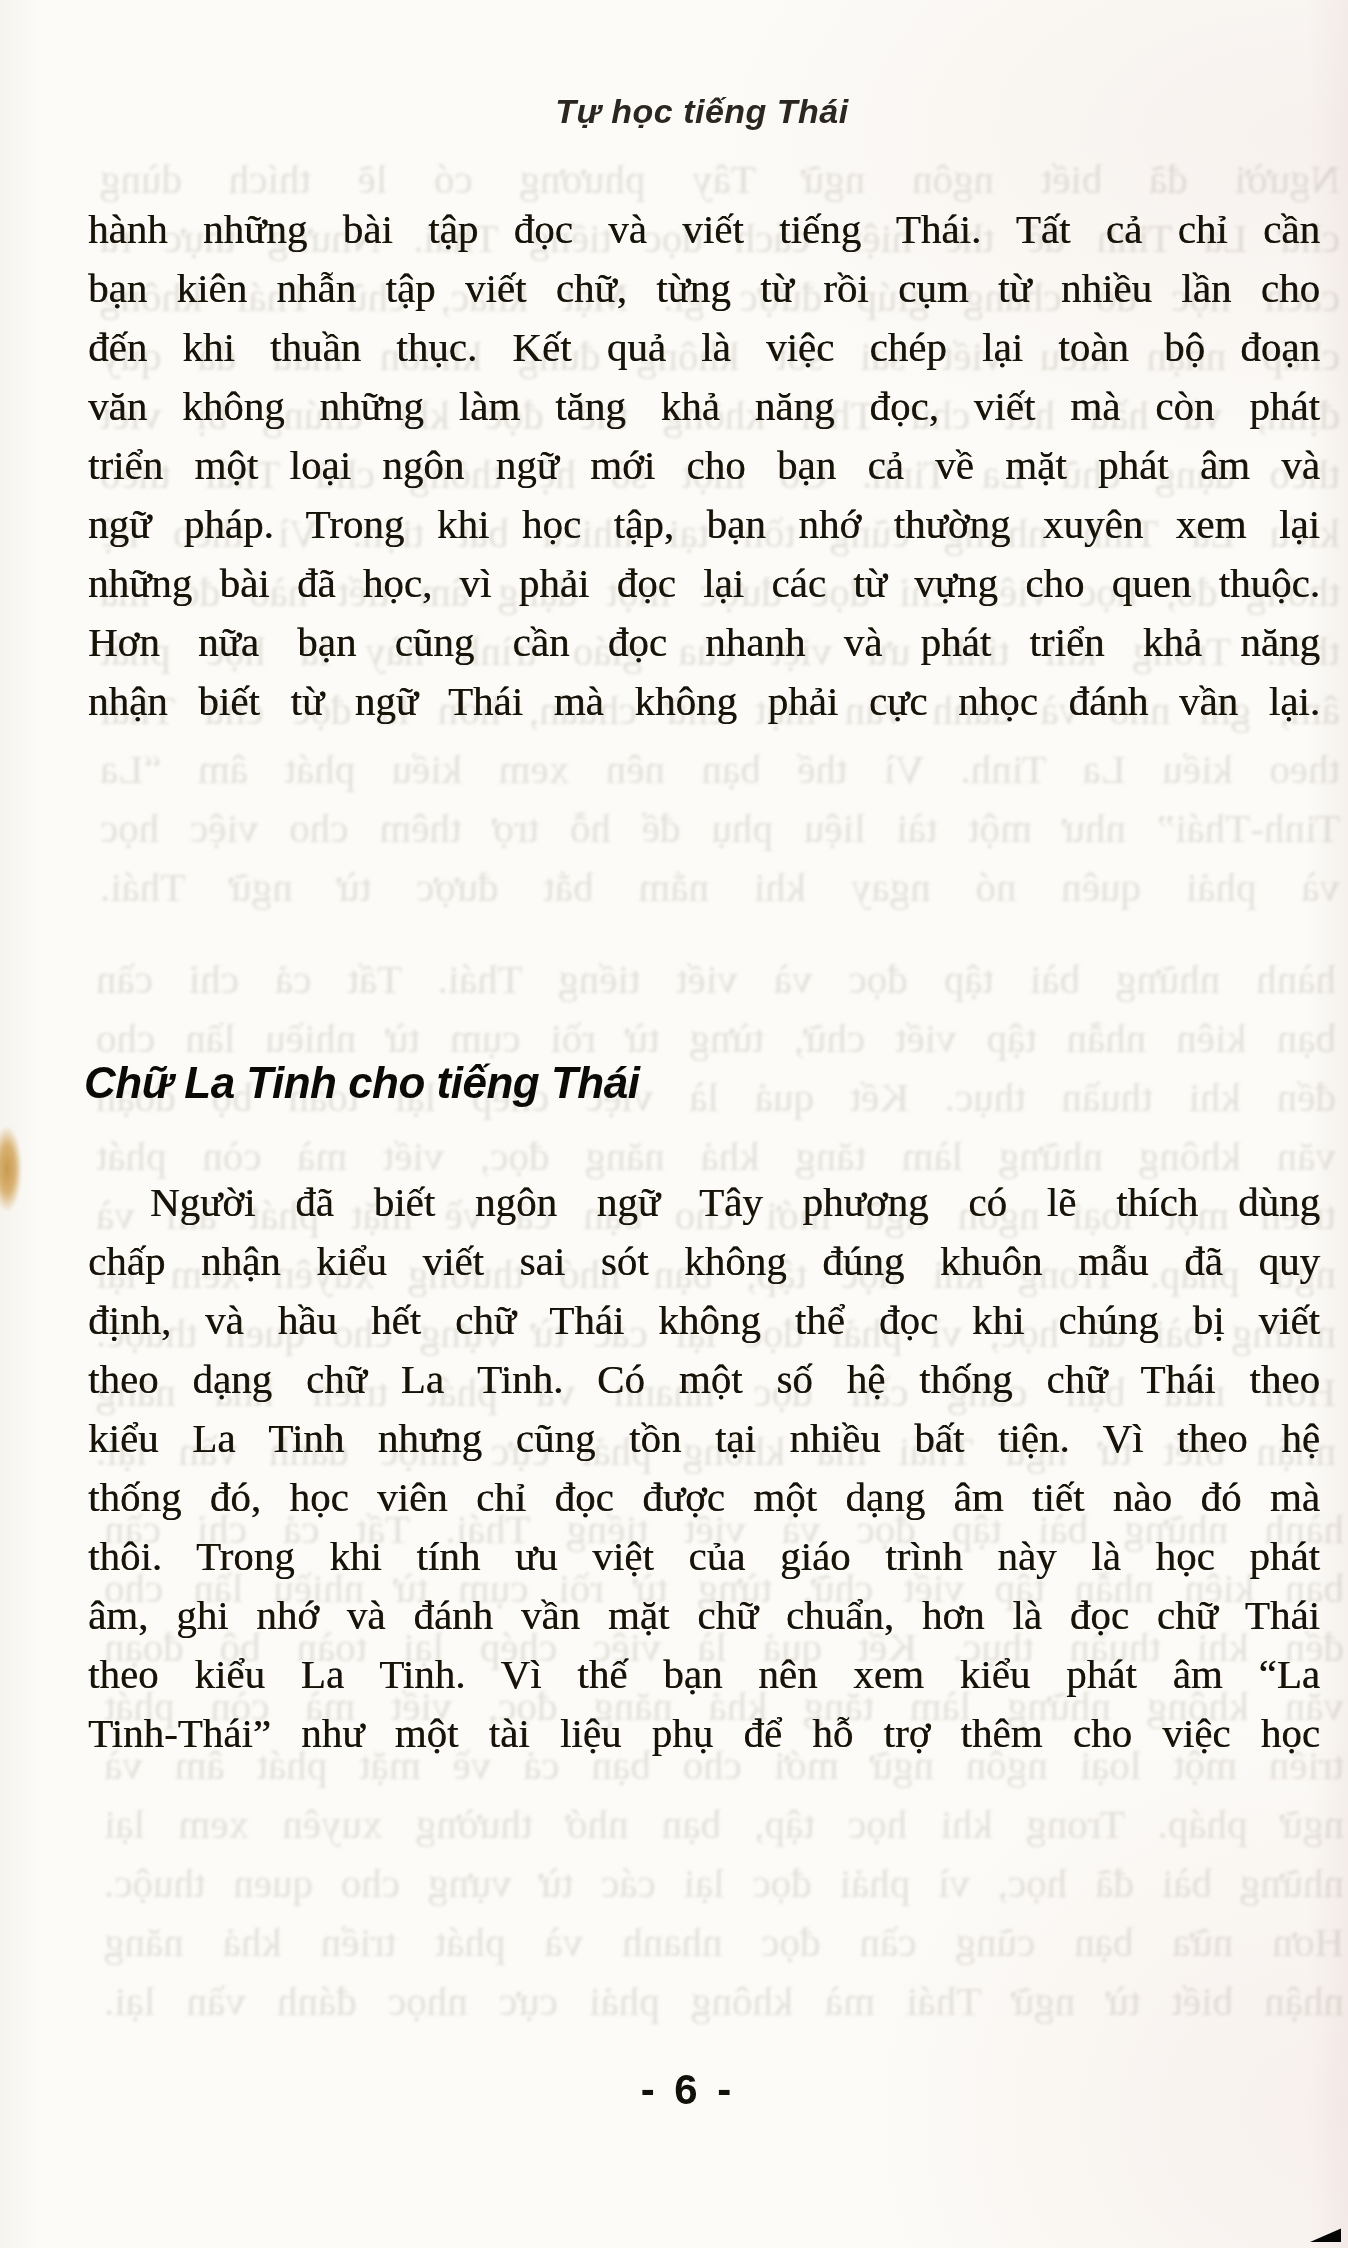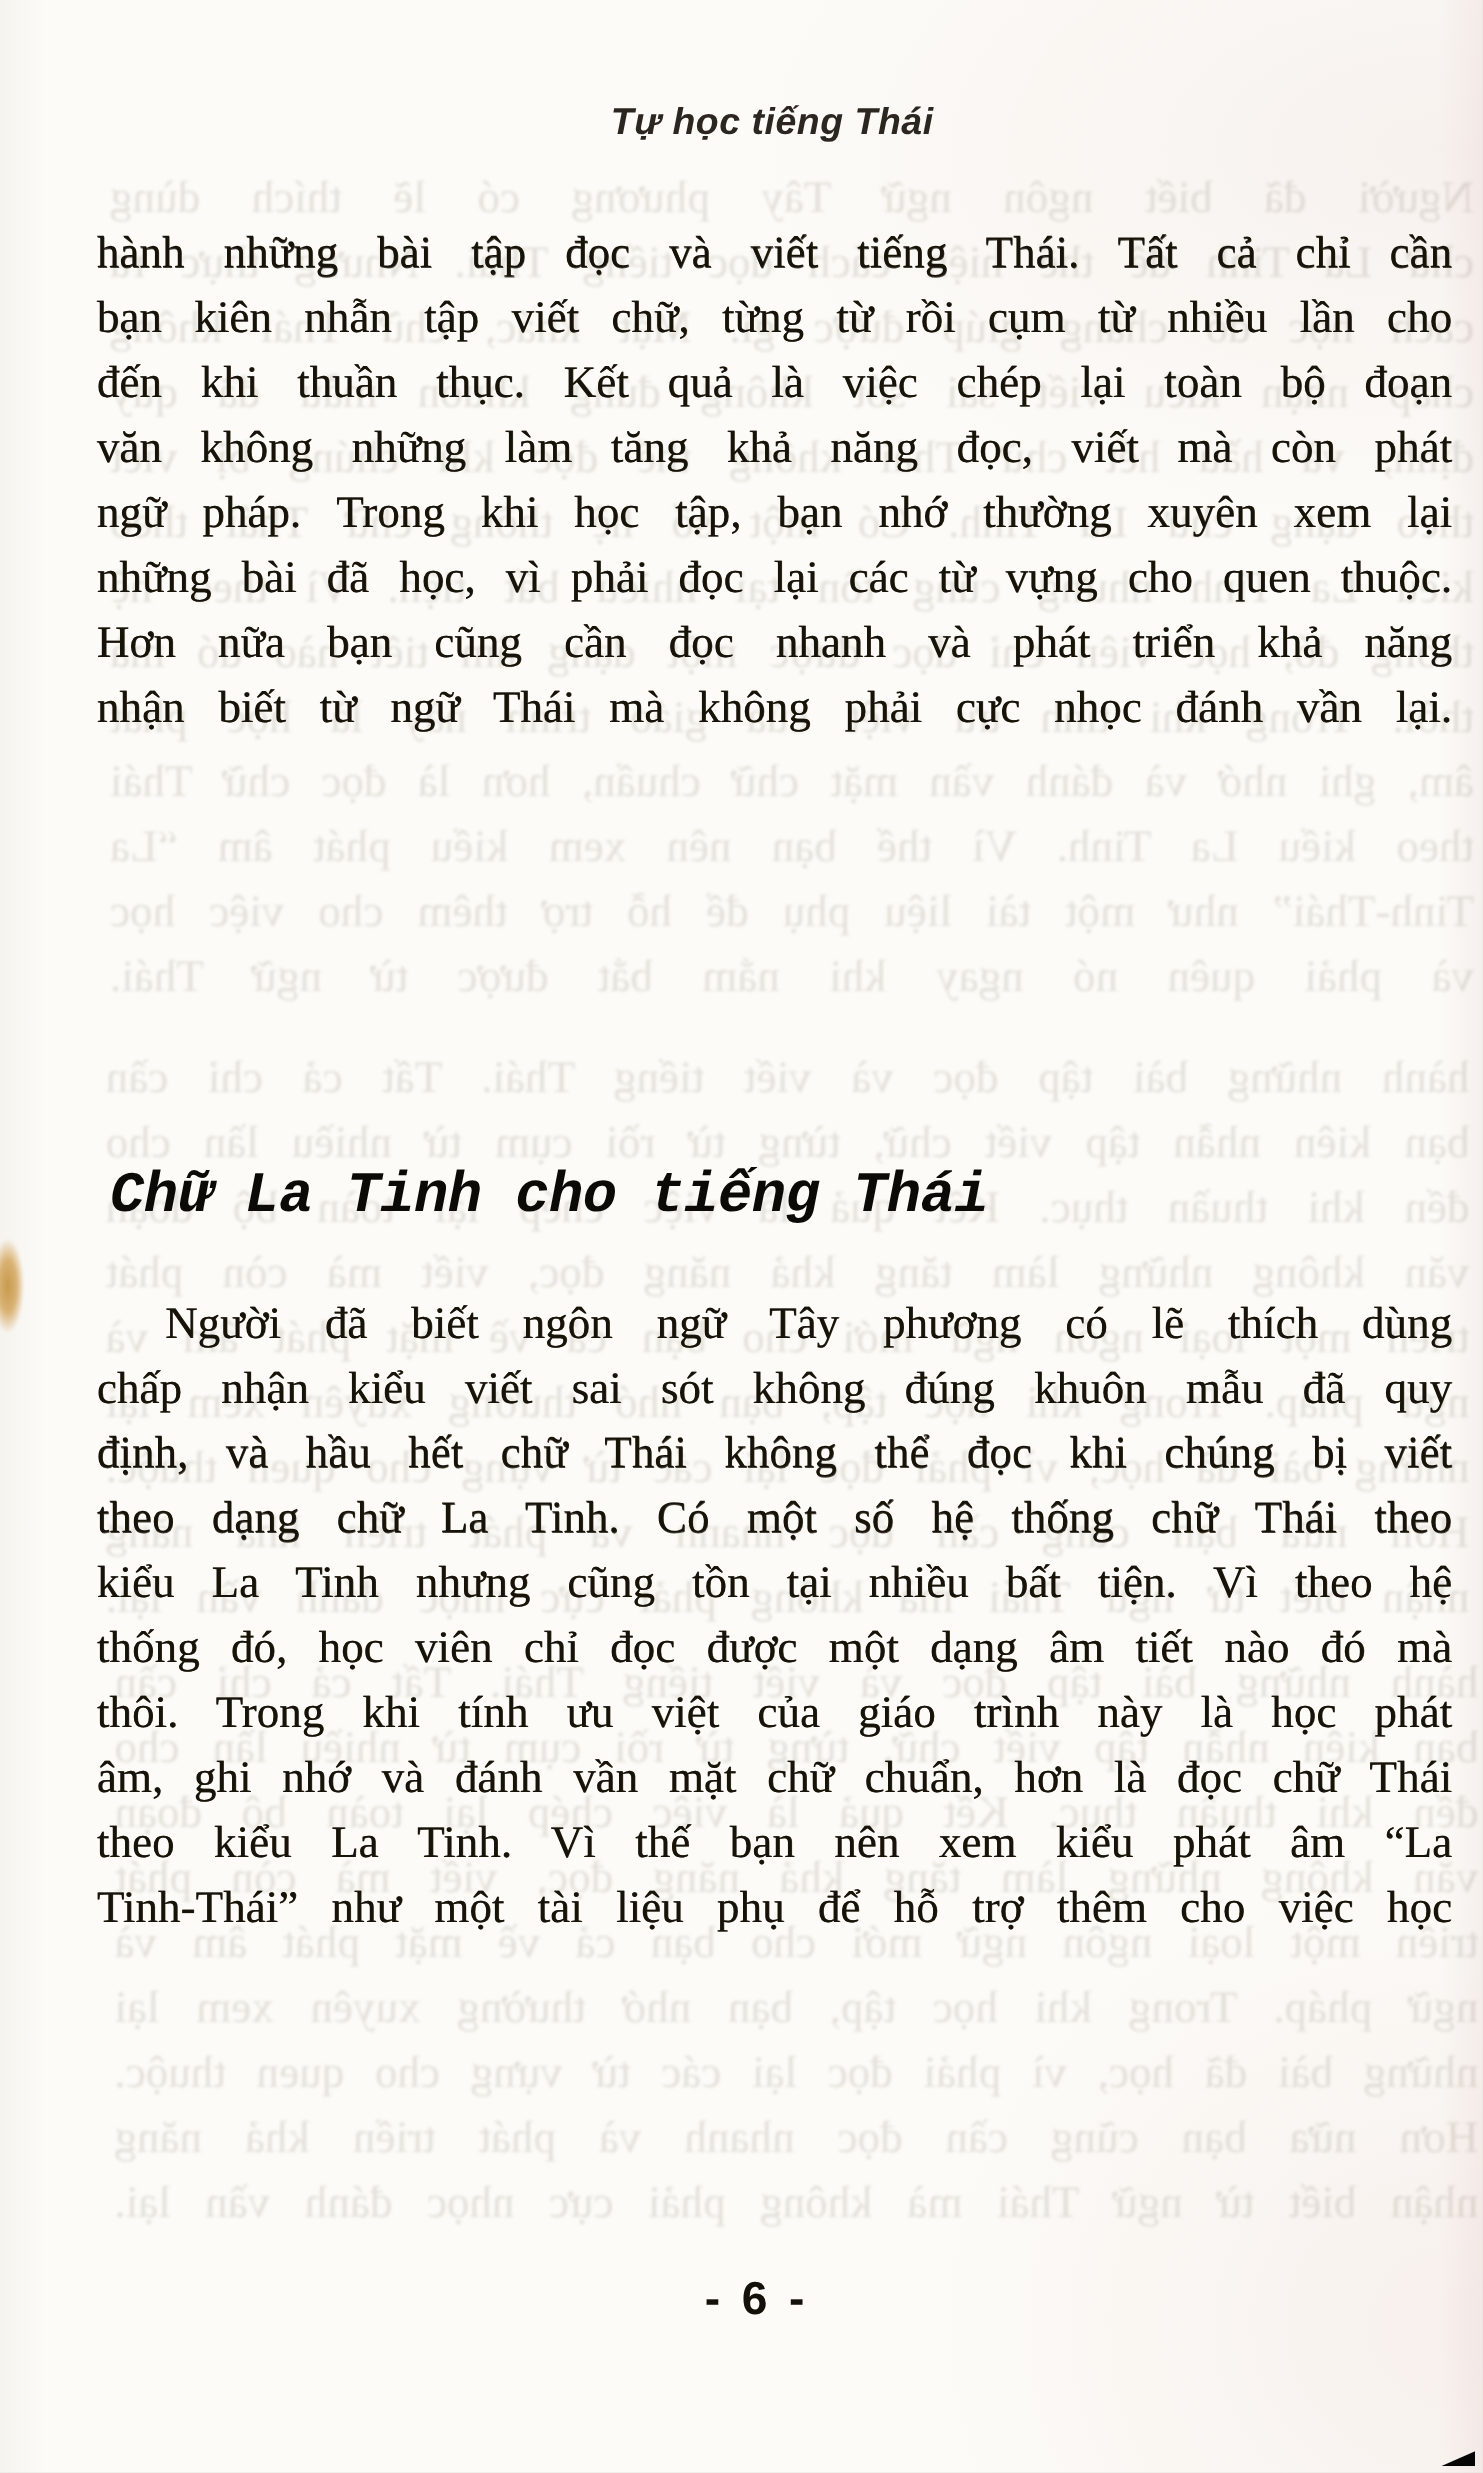--- a/index.html
+++ b/index.html
@@ -34,24 +34,24 @@
     z-index:2;
   }
   .para.p1{top:200px;}
   .para.p2{top:758px;}
   .para.p3{top:1158px;margin-top:15px;}
   .line{text-align:justify;text-align-last:justify;word-spacing:.06em;white-space:normal;}
   .line.ragged{text-align-last:left;}
   .line.indent{text-indent:62px;}
   
   .heading{
-    position:absolute;top:1058px;left:100px;
-    font-family:Liberation Mono, monospace;
+    position:absolute;top:1058px;left:84px;
+    font-family:Liberation Sans, sans-serif;
     font-weight:bold;font-style:italic;
-    font-size:52px;color:#0c0a07;
+    font-size:44px;color:#0c0a07;
     letter-spacing:-.5px;
     z-index:2;
   }
   
   .pagenum{
     position:absolute;top:2066px;left:14px;width:1348px;
     text-align:center;
     font-family:"Liberation Sans","DejaVu Sans",sans-serif;
     font-weight:bold;font-size:42px;color:#121008;
     letter-spacing:4px;
@@ -130,20 +130,21 @@
       <div class="line">nhận biết từ ngữ Thái mà không phải cực nhọc đánh vần lại.</div>
     </div>
 
   <div class="runhead">Tự học tiếng Thái</div>
 
   <div class="para p1">
       <div class="line">hành những bài tập đọc và viết tiếng Thái. Tất cả chỉ cần</div>
       <div class="line">bạn kiên nhẫn tập viết chữ, từng từ rồi cụm từ nhiều lần cho</div>
       <div class="line">đến khi thuần thục. Kết quả là việc chép lại toàn bộ đoạn</div>
       <div class="line">văn không những làm tăng khả năng đọc, viết mà còn phát</div>
+      <div class="line">triển một loại ngôn ngữ mới cho bạn cả về mặt phát âm và</div>
       <div class="line">ngữ pháp. Trong khi học tập, bạn nhớ thường xuyên xem lại</div>
       <div class="line">những bài đã học, vì phải đọc lại các từ vựng cho quen thuộc.</div>
       <div class="line">Hơn nữa bạn cũng cần đọc nhanh và phát triển khả năng</div>
       <div class="line">nhận biết từ ngữ Thái mà không phải cực nhọc đánh vần lại.</div>
     </div>
 
 
   <div class="heading">Chữ La Tinh cho tiếng Thái</div>
 
   <div class="para p3">

